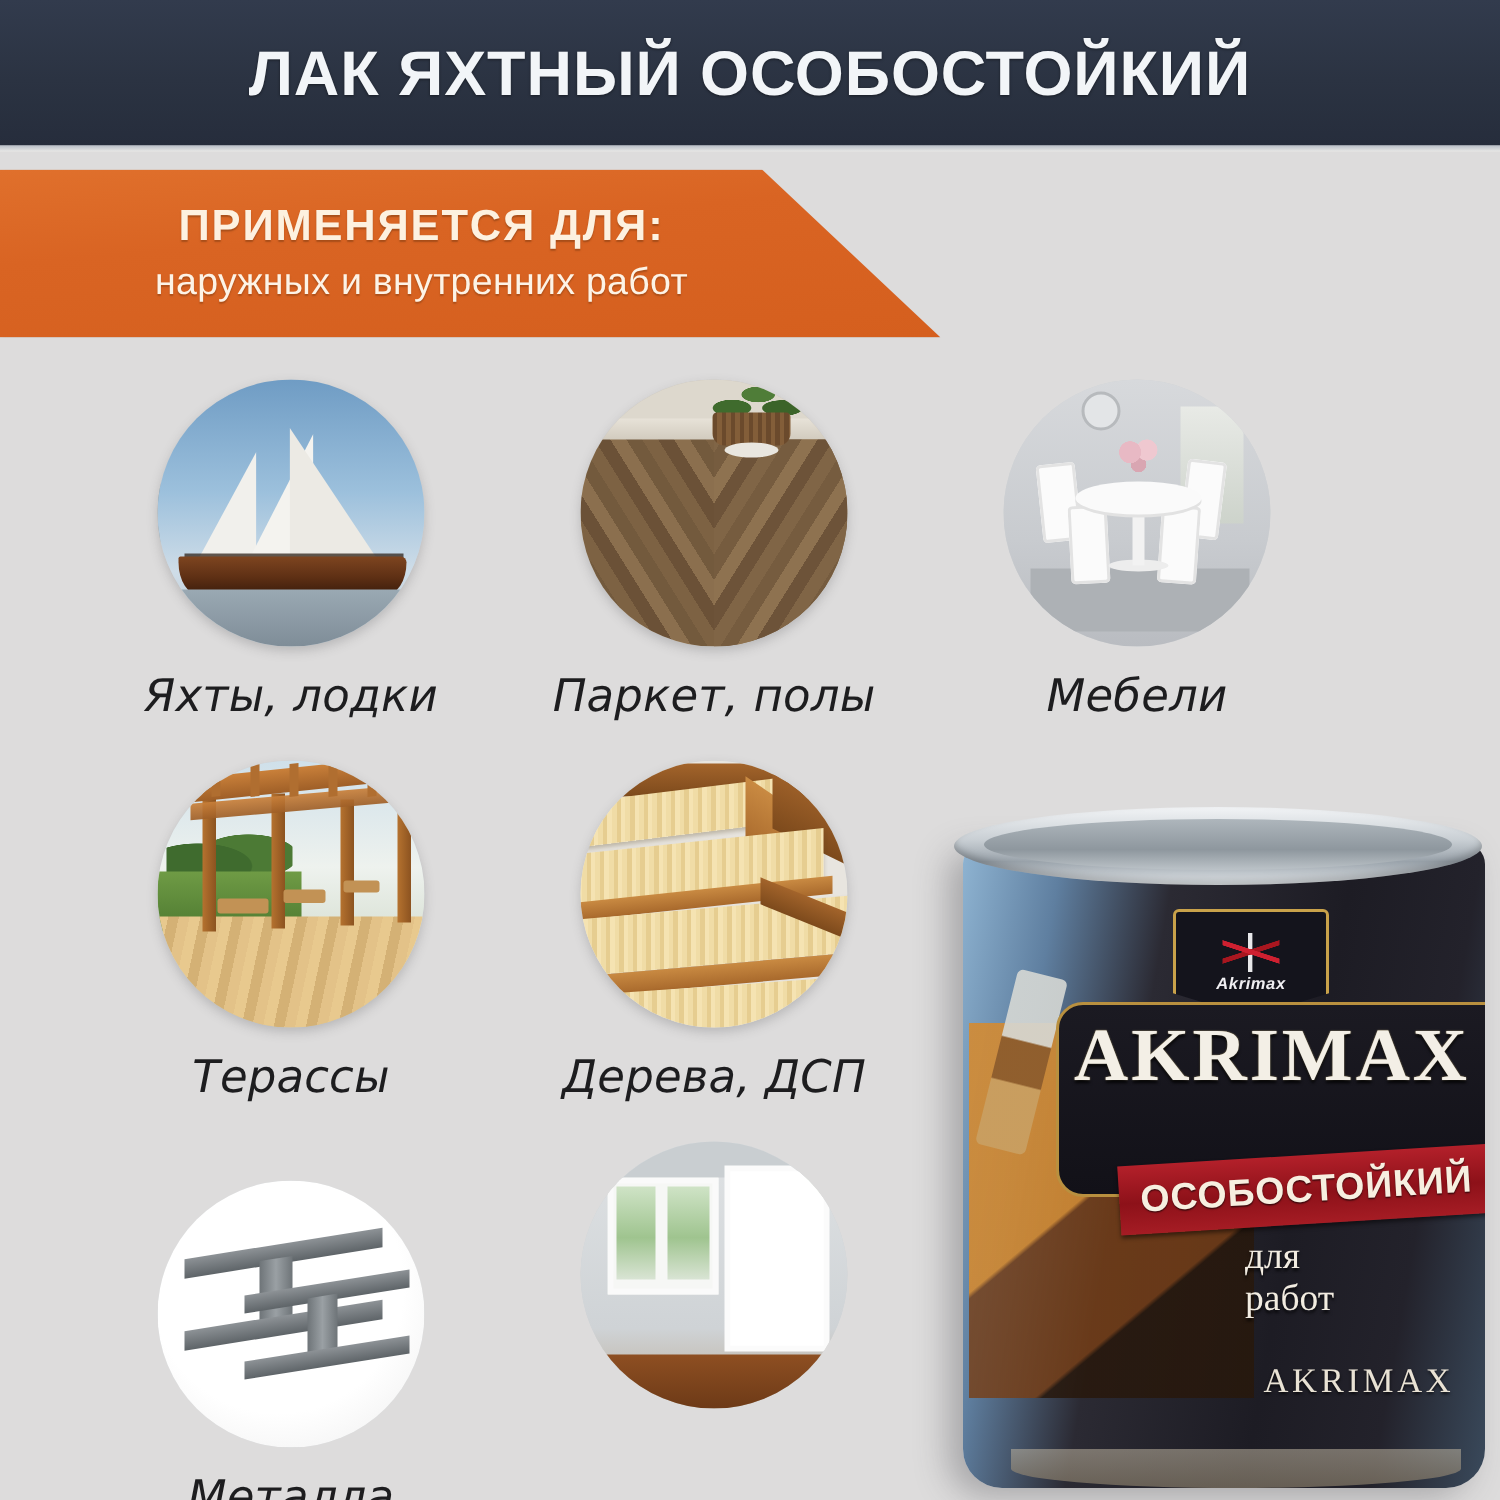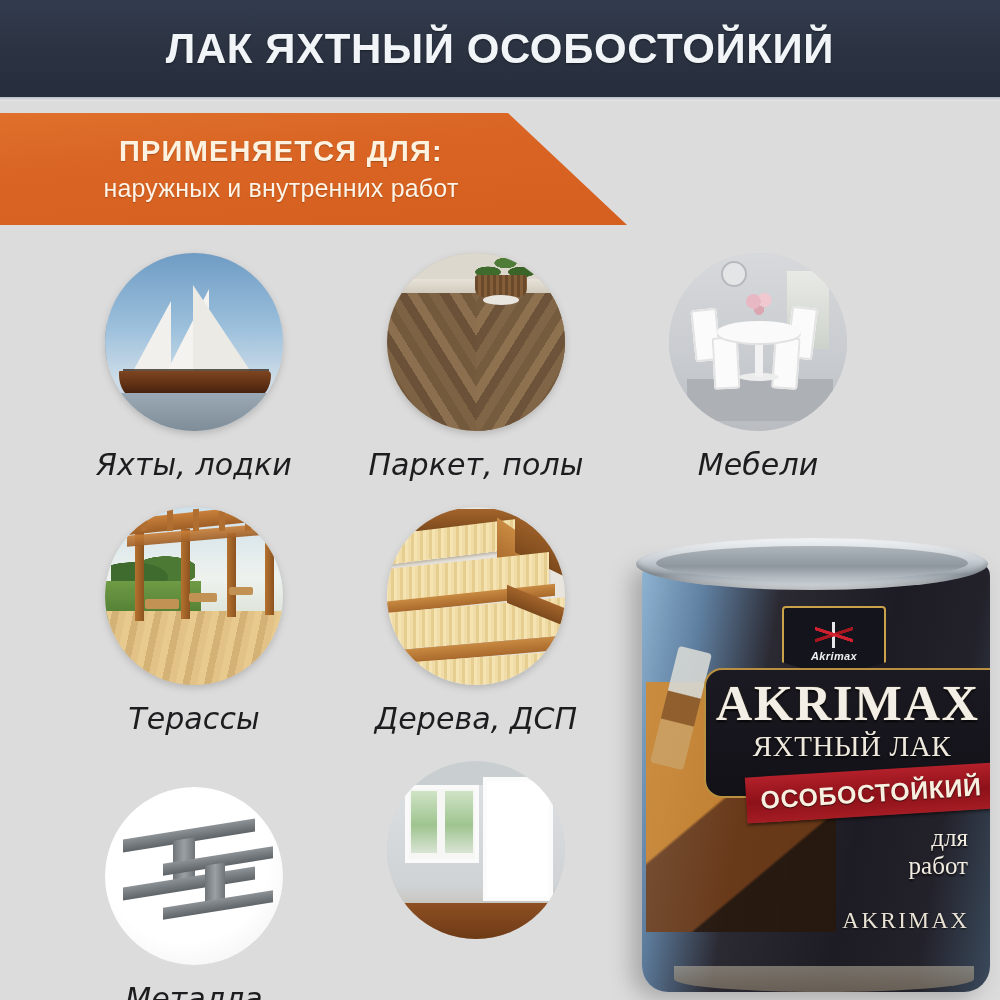--- a/index.html
+++ b/index.html
@@ -235,21 +235,21 @@
     background:linear-gradient(180deg,#b3202a 0%,#8d1119 55%,#a51c24 100%);
     box-shadow:0 2px 3px rgba(0,0,0,.5);
     transform:rotate(-3.5deg);
     display:flex;align-items:center;justify-content:center;
   }
   .ribbon span{
     color:#f7efe0;font-size:25px;font-weight:700;letter-spacing:.6px;white-space:nowrap;
     text-shadow:0 1px 1px rgba(0,0,0,.6);
   }
   .for-wood{
-    position:absolute;left:200px;top:262px;width:126px;text-align:right;
+    position:absolute;left:188px;top:262px;width:126px;text-align:left;
     color:#f2ece1;font-size:25px;line-height:1.12;font-weight:400;
     font-family:"Liberation Serif","DejaVu Serif",serif;
     text-shadow:0 2px 2px rgba(0,0,0,.7);
   }
   .premium{
     position:absolute;left:196px;top:346px;width:136px;text-align:center;
     color:#e9e2d4;font-size:23px;letter-spacing:2.5px;font-weight:400;
     font-family:"Liberation Serif","DejaVu Serif",serif;
     text-shadow:0 1px 2px rgba(0,0,0,.7);
   }
@@ -420,21 +420,20 @@
       <div class="can-paint"></div>
       <div class="can-brush"></div>
 
       <div class="badge">
         <div class="badge-mark"></div>
         <div class="badge-word">Akrimax</div>
       </div>
 
       <div class="akr-plate"></div>
       <div class="akr">AKRIMAX</div>
-      <div class="akr-sub">ЯХТНЫЙ ЛАК</div>
 
       <div class="ribbon">
         <span>ОСОБОСТОЙКИЙ</span>
       </div>
 
       <div class="for-wood">
         <div>для</div>
         <div>работ</div>
       </div>
 

